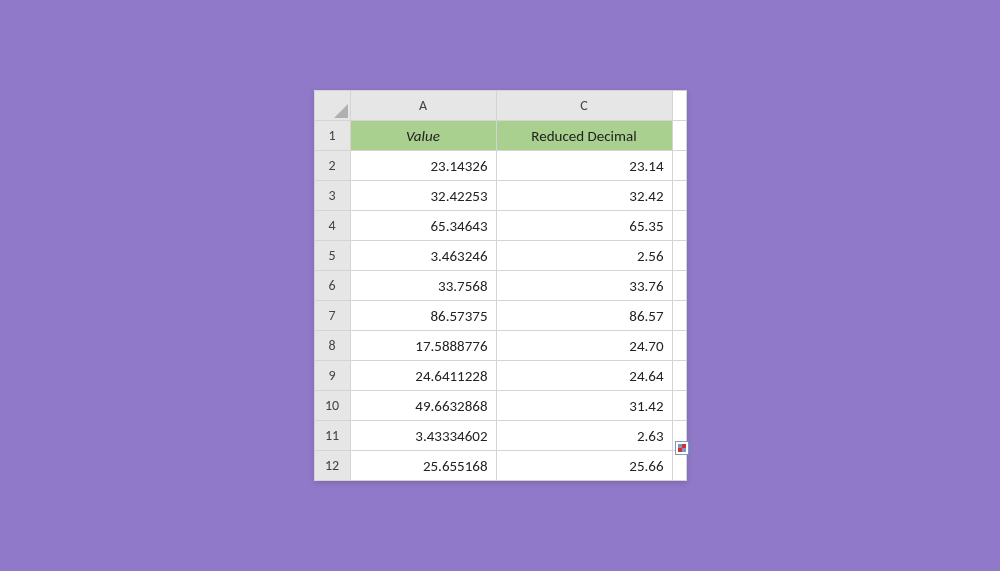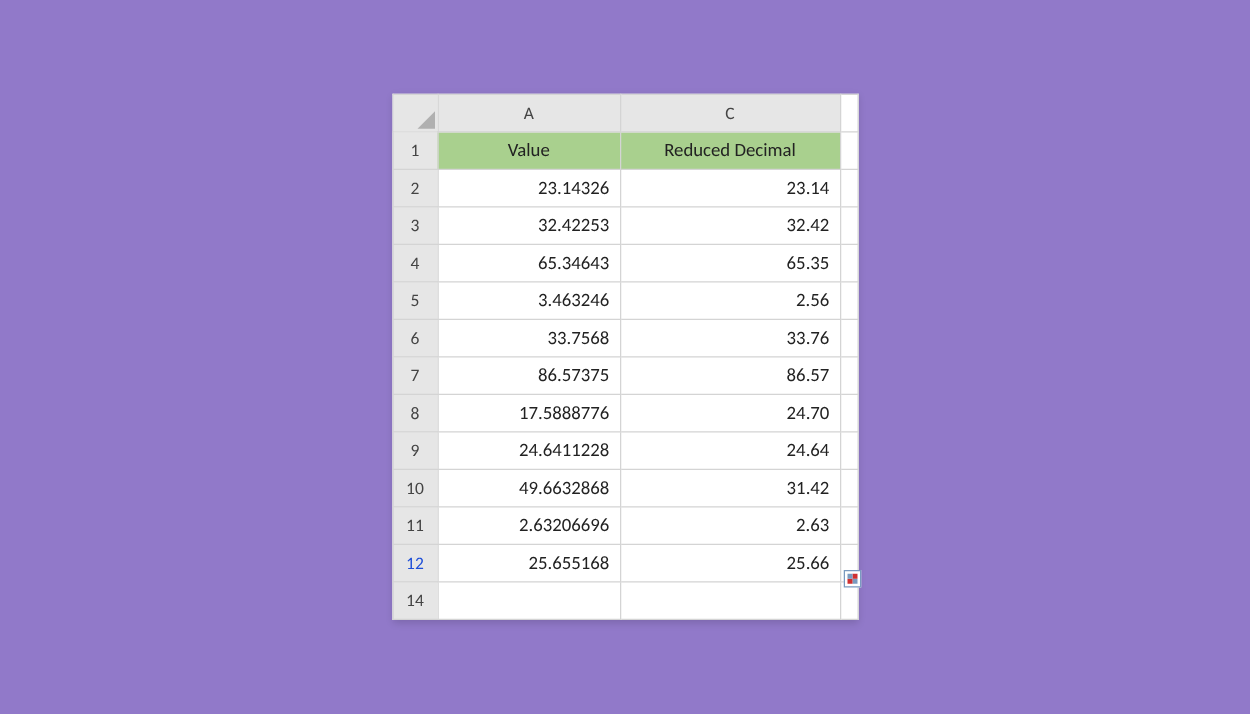--- a/index.html
+++ b/index.html
@@ -28,21 +28,21 @@
     .rownum {
       width: 36px;
       background: #e6e6e6;
       text-align: center;
       color: #444;
       font-weight: normal;
       border-left: 1px solid #bdbdbd;
       border-right: 1px solid #bdbdbd;
       font-size: 14px;
     }
-    .rownum.active { color: #1d4ed8; }
+    .rownum.active { color: #404040; }
     
     .colhdr {
       background: #e6e6e6;
       text-align: center;
       color: #444;
       font-weight: normal;
       height: 22px;
       font-size: 14px;
       border-top: 1px solid #bdbdbd;
       border-bottom: 1px solid #bdbdbd;
@@ -66,21 +66,21 @@
     }
     .colA { width: 146px; }
     .colC { width: 176px; }
     .colPad { width: 14px; background: #ffffff; }
     .greenhdr {
       background: #a9d08e;
       color: #222;
       padding: 0 6px;
       height: 44px;
     }
-    .greenhdr.center { text-align: center; }
+    .greenhdr.center { text-align: center; font-style: italic; }
     .greenhdr.left   { text-align: center; }
     .num { text-align: right; padding-right: 8px; color: #222; margin-left: 30px; }
     .blank { background: #ffffff; }
     
     .qa-icon {
       position: absolute;
       width: 14px; height: 14px;
       border: 1px solid #7a9abf;
       background:
         linear-gradient(#7a9abf,#7a9abf) left 2px top 2px / 4px 4px no-repeat,
@@ -161,33 +161,27 @@
       <td class="blank colPad"></td>
     </tr>
     <tr>
       <th class="rownum">10</th>
       <td class="num colA">49.6632868</td>
       <td class="num colC">31.42</td>
       <td class="blank colPad"></td>
     </tr>
     <tr>
       <th class="rownum">11</th>
-      <td class="num colA">2.63206696</td>
+      <td class="num colA">3.43334602</td>
       <td class="num colC">2.63</td>
       <td class="blank colPad"></td>
     </tr>
     <tr>
       <th class="rownum active">12</th>
       <td class="num colA">25.655168</td>
       <td class="num colC">25.66</td>
       <td class="blank colPad"></td>
     </tr>
 
-    <tr>
-      <th class="rownum">14</th>
-      <td class="blank colA"></td>
-      <td class="blank colC"></td>
-      <td class="blank colPad"></td>
-    </tr>
   </tbody>
     </table>
   <span class="qa-icon" style="right:-2px; bottom:26px;"></span>
 </div>
 
 </body></html>

